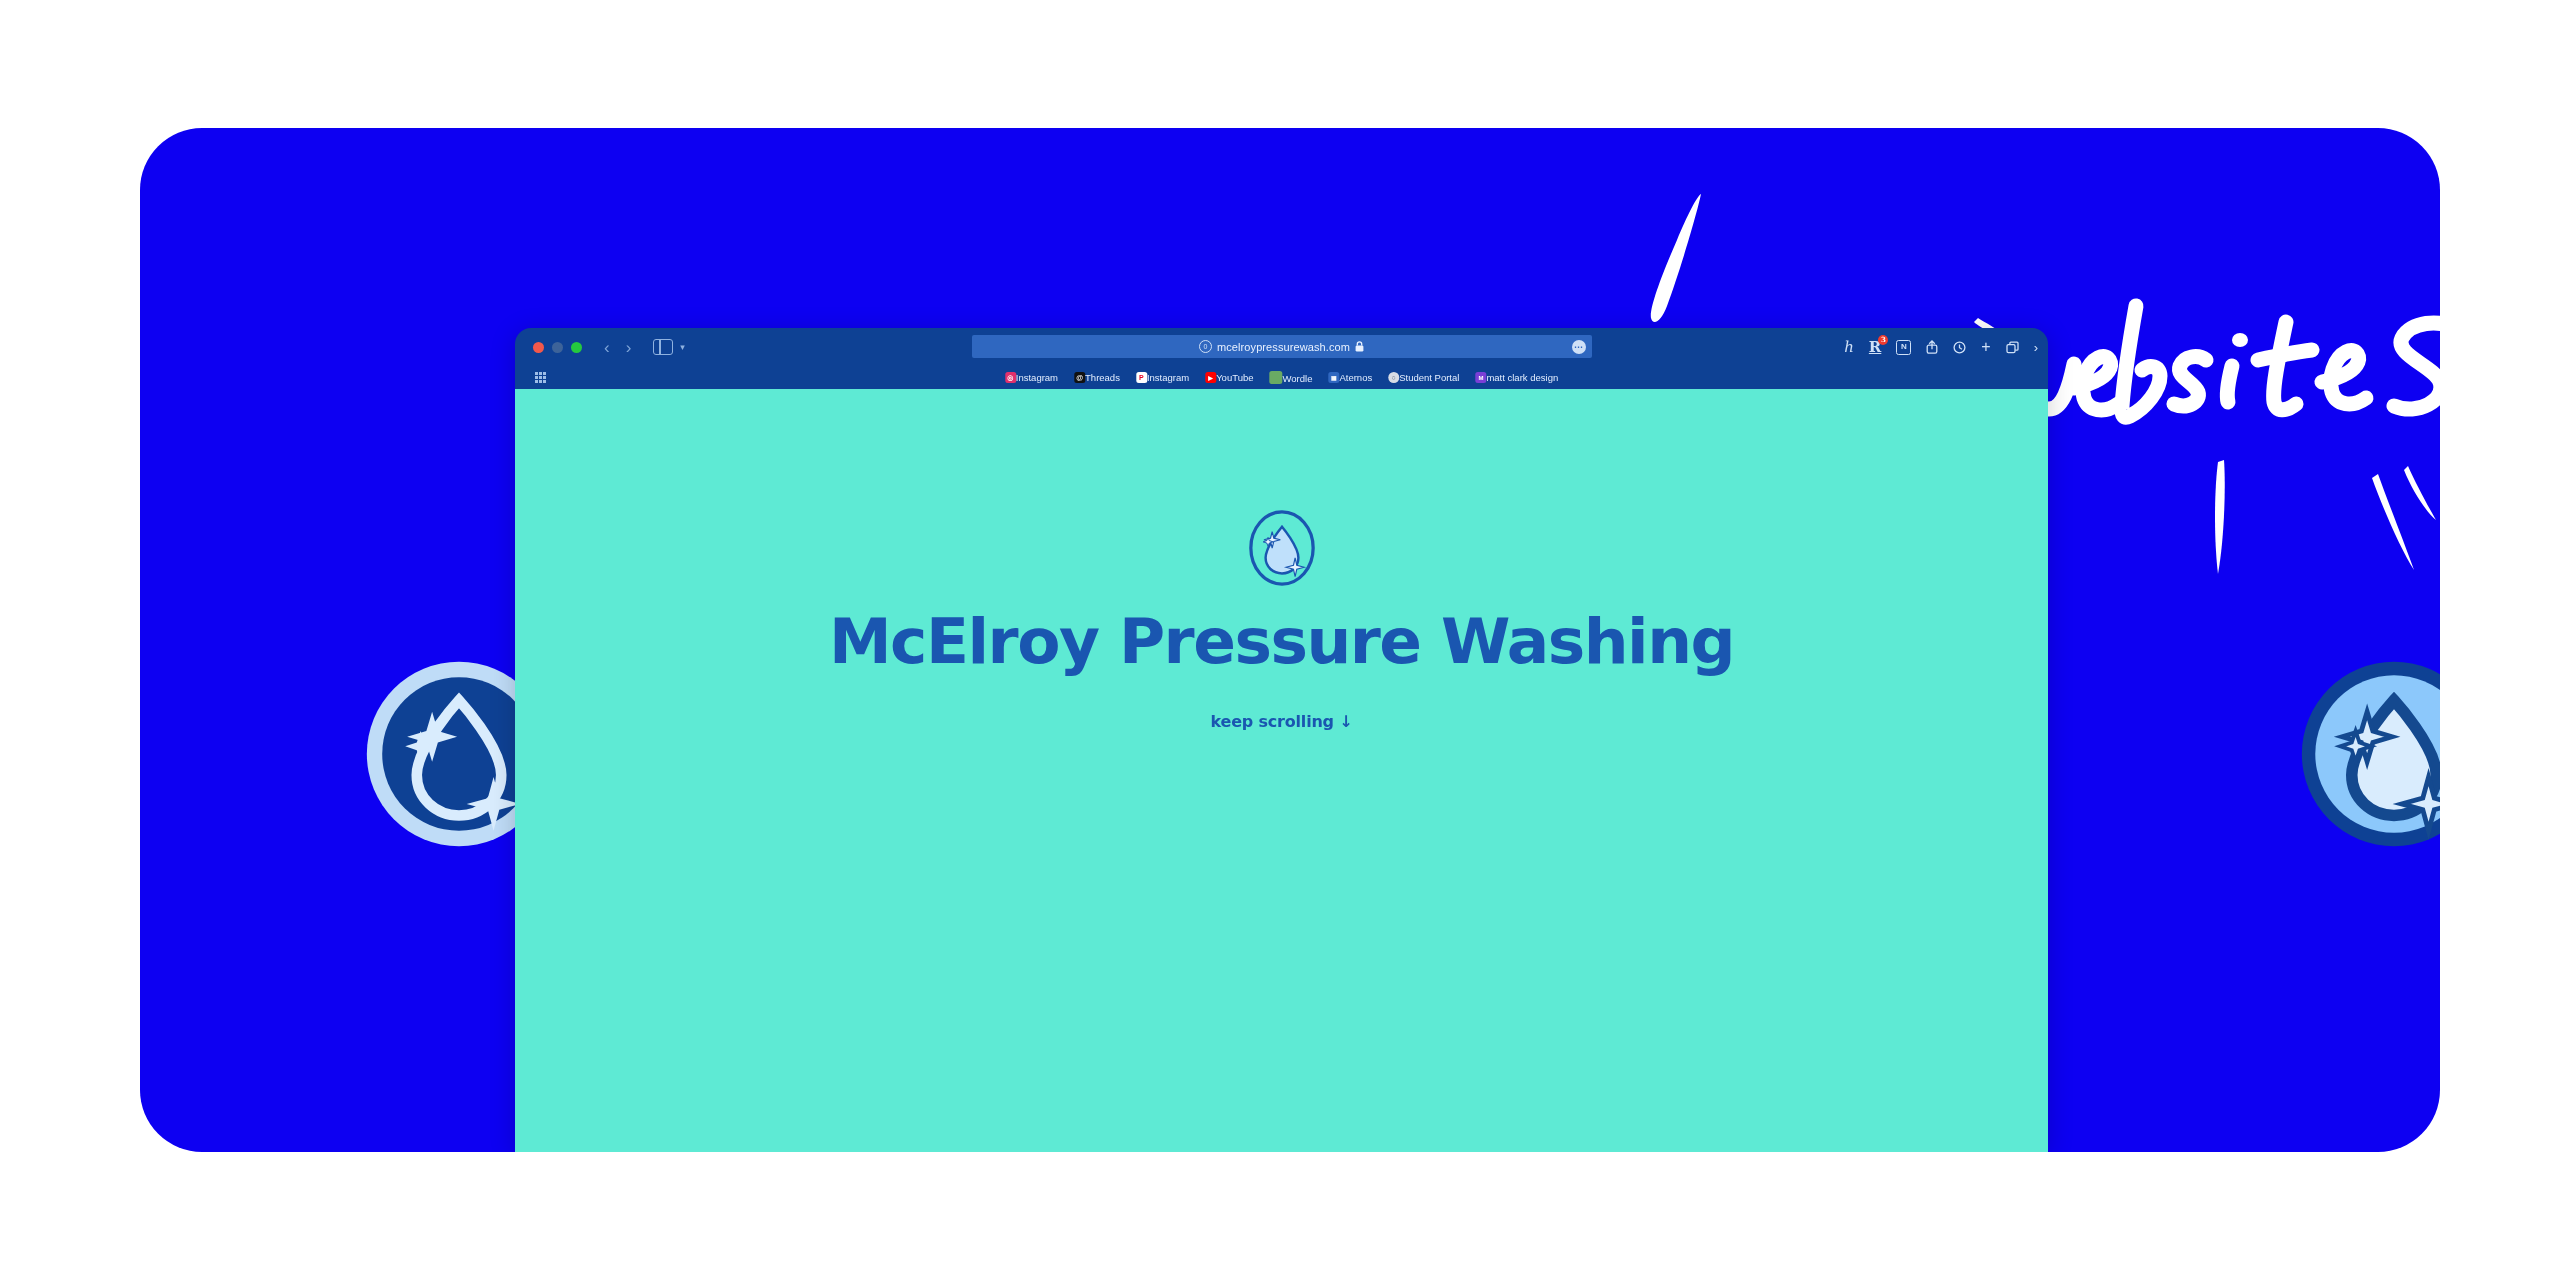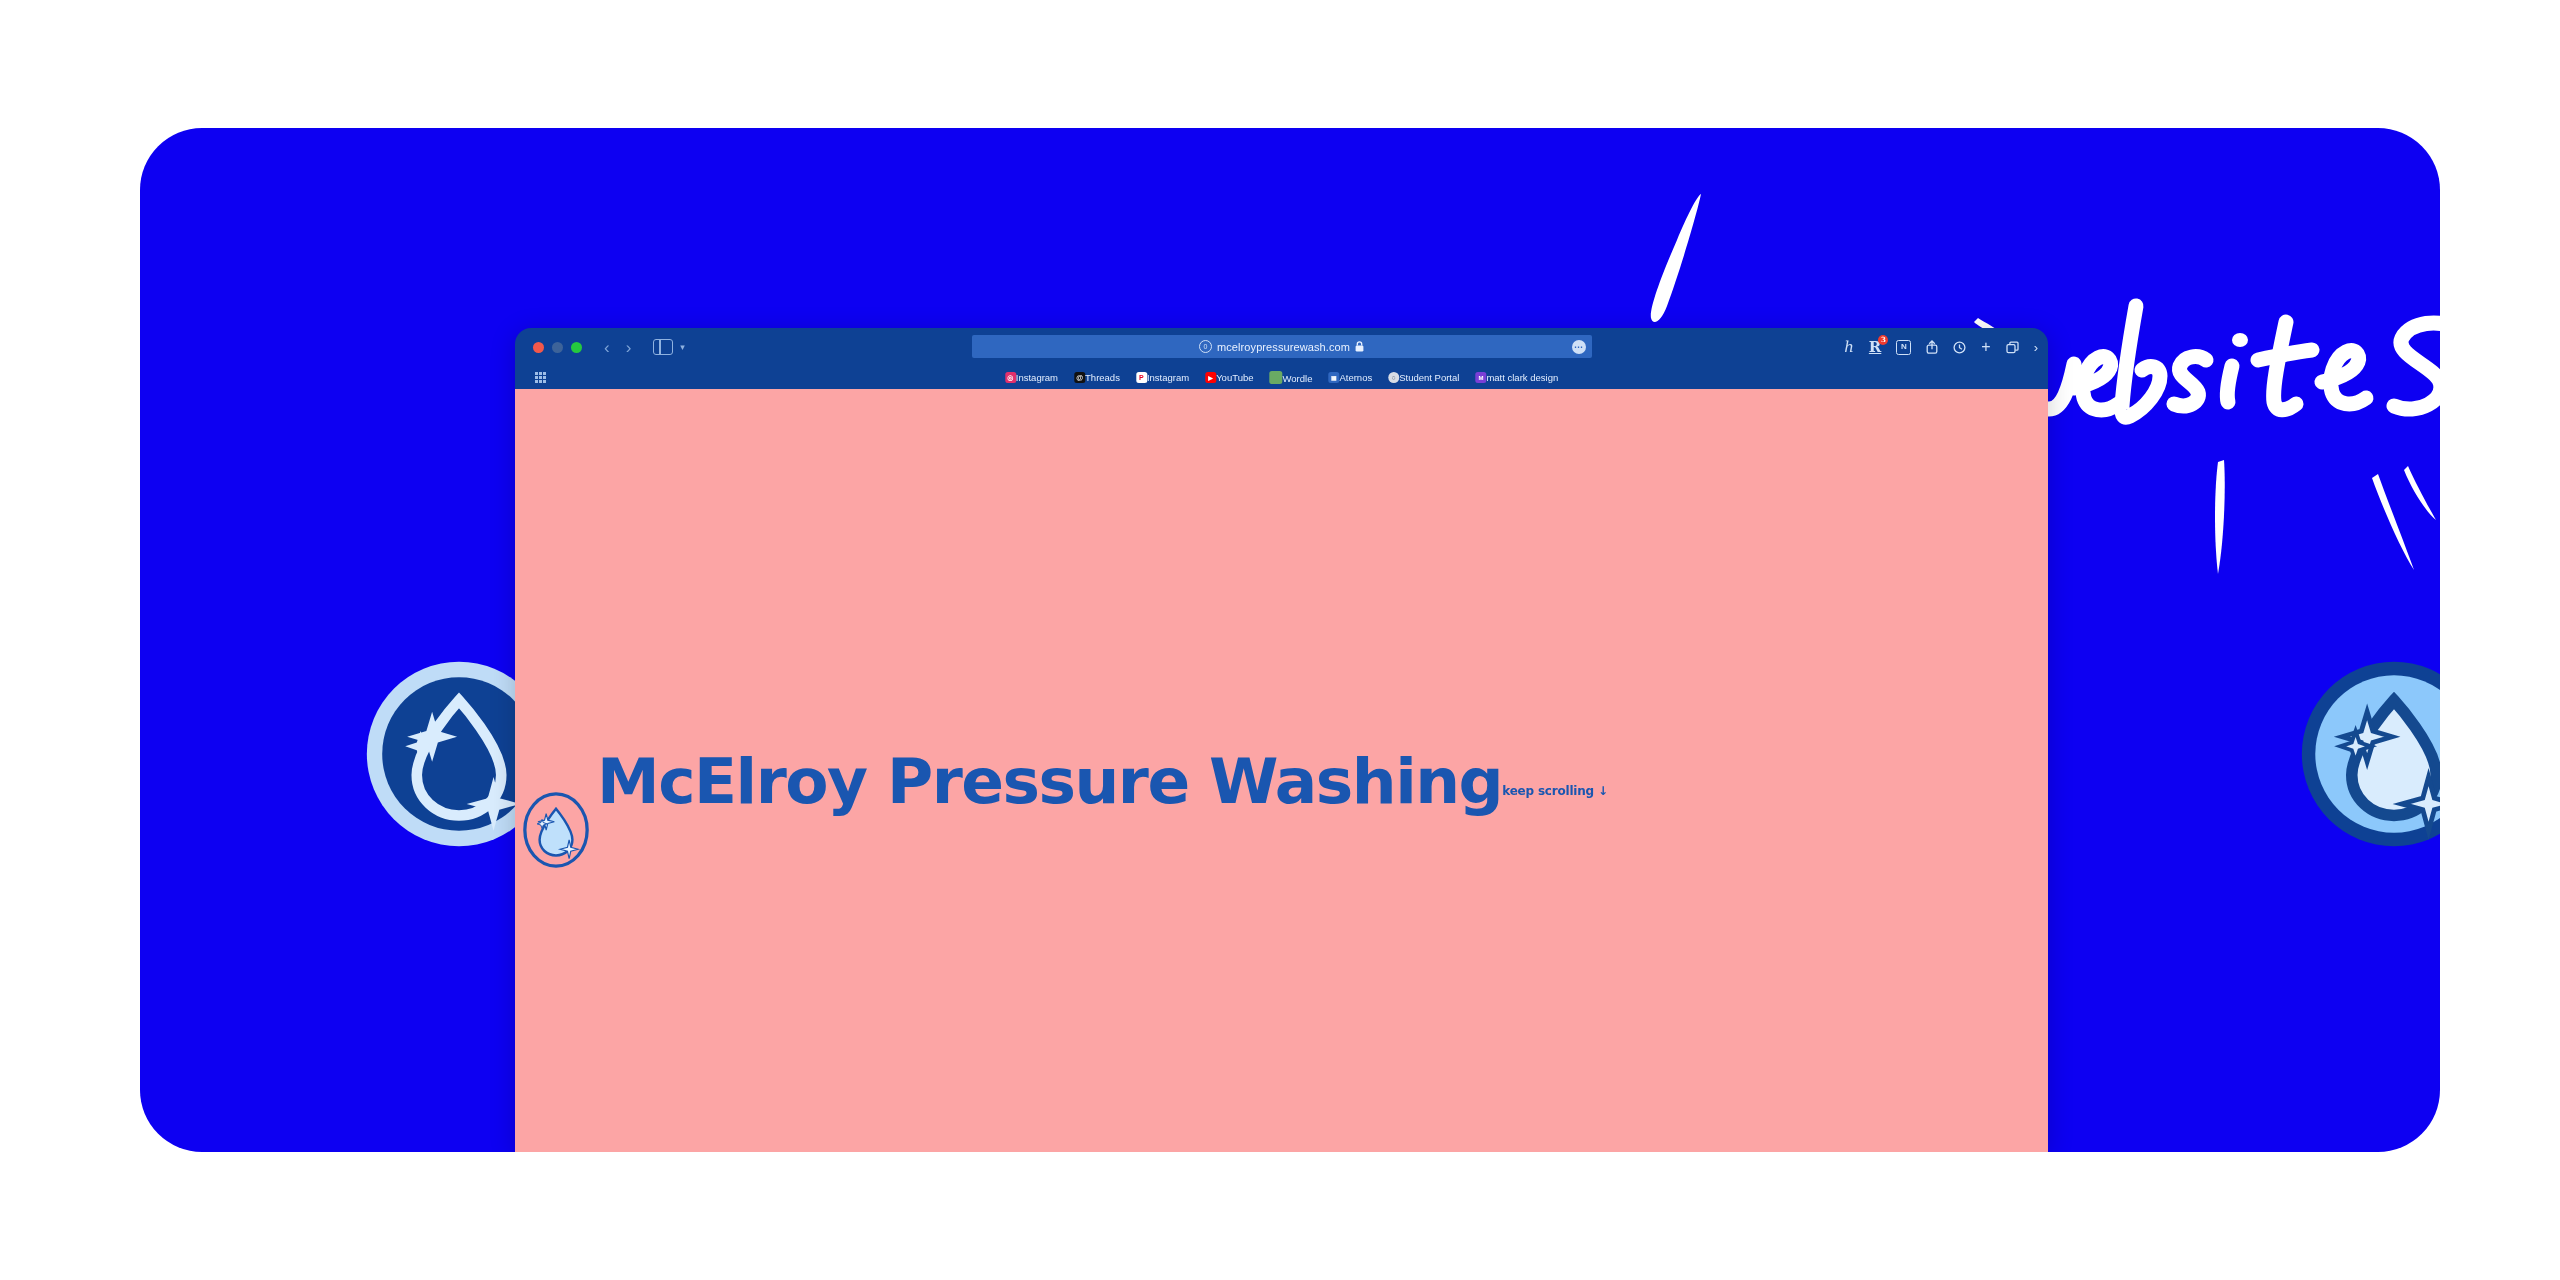--- a/index.html
+++ b/index.html
@@ -176,22 +176,23 @@
   .bm-ico {
     width: 11px; height: 11px; border-radius: 2.5px;
     display: flex; align-items: center; justify-content: center;
     font-size: 7px; color: #fff; flex: none; font-weight: 700;
   }
 
   
   #viewport {
     position: absolute;
     left: 0; right: 0; top: 61px; bottom: 0;
-    background: #fca5a5;
-    display: flex;
+    background: #5eead4;
+    display: flex;
+    flex-direction: column;
     align-items: center;
   }
   #hero-logo { margin-top: 118px; width: 82px; height: 82px; }
   #hero-logo svg { width: 100%; height: 100%; display: block; }
 
   #hero-title {
     margin: 22px 0 0;
     text-align: center;
     color: #1a56b0;
     font-family: "DejaVu Sans", sans-serif;
@@ -220,21 +221,21 @@
     justify-content: center;
     background: transparent;
     font-family: "DejaVu Sans", sans-serif;
     padding: 0 18px;
     cursor: pointer;
   }
 
   #keep-scrolling {
     margin-top: 40px;
     color: #1a56b0;
-    font-size: 12px;
+    font-size: 16px;
     font-weight: 700;
     font-family: "DejaVu Sans", sans-serif;
     letter-spacing: -0.2px;
     text-align: right;
   }
 
   
   #pen-stroke { position: absolute; left: 1800px; top: 300px; pointer-events: none; }
 </style>
 </head>

